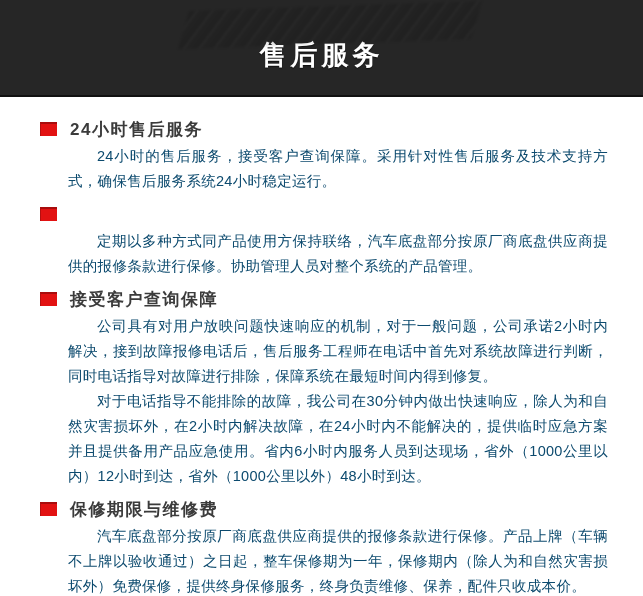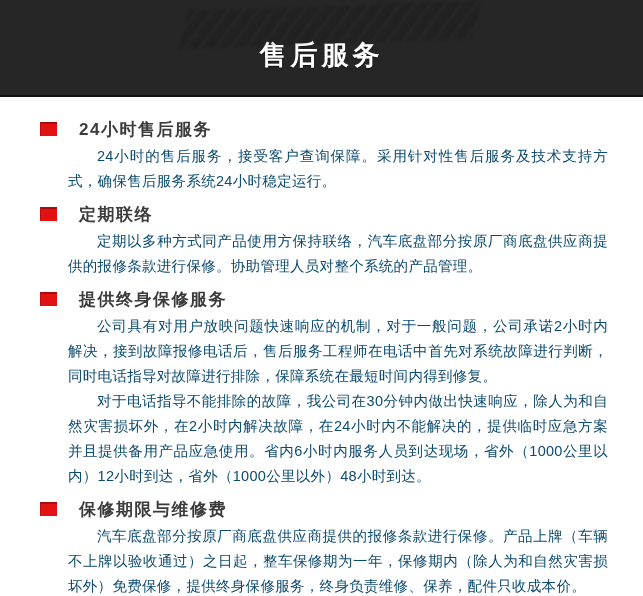--- a/index.html
+++ b/index.html
@@ -56,21 +56,21 @@
   
   .content {
     padding: 21px 34px 0 40px;
   }
   .section {
     margin-bottom: 9px;
   }
   .heading-row {
     display: flex;
     align-items: center;
-    gap: 22px;
+    gap: 13px;
     margin-bottom: 4px;
     height: 22px;
   }
   .bullet {
     width: 17px;
     height: 14px;
     background: #e21212;
     border-top: 2px solid #a80d0d;
     border-left: 1px solid #b50f0f;
     box-sizing: border-box;
@@ -110,29 +110,28 @@
       <div class="heading-row">
         <span class="bullet"></span>
         <span class="section-heading">24小时售后服务</span>
       </div>
       <p>24小时的售后服务，接受客户查询保障。采用针对性售后服务及技术支持方式，确保售后服务系统24小时稳定运行。</p>
     </div>
 
     <div class="section">
       <div class="heading-row">
         <span class="bullet"></span>
-        <span class="section-heading">定期联络</span>
       </div>
       <p>定期以多种方式同产品使用方保持联络，汽车底盘部分按原厂商底盘供应商提供的报修条款进行保修。协助管理人员对整个系统的产品管理。</p>
     </div>
 
     <div class="section">
       <div class="heading-row">
         <span class="bullet"></span>
-        <span class="section-heading">提供终身保修服务</span>
+        <span class="section-heading">接受客户查询保障</span>
       </div>
       <p>公司具有对用户放映问题快速响应的机制，对于一般问题，公司承诺2小时内解决，接到故障报修电话后，售后服务工程师在电话中首先对系统故障进行判断，同时电话指导对故障进行排除，保障系统在最短时间内得到修复。</p>
       <p>对于电话指导不能排除的故障，我公司在30分钟内做出快速响应，除人为和自然灾害损坏外，在2小时内解决故障，在24小时内不能解决的，提供临时应急方案并且提供备用产品应急使用。省内6小时内服务人员到达现场，省外（1000公里以内）12小时到达，省外（1000公里以外）48小时到达。</p>
     </div>
 
     <div class="section">
       <div class="heading-row">
         <span class="bullet"></span>
         <span class="section-heading">保修期限与维修费</span>
       </div>

